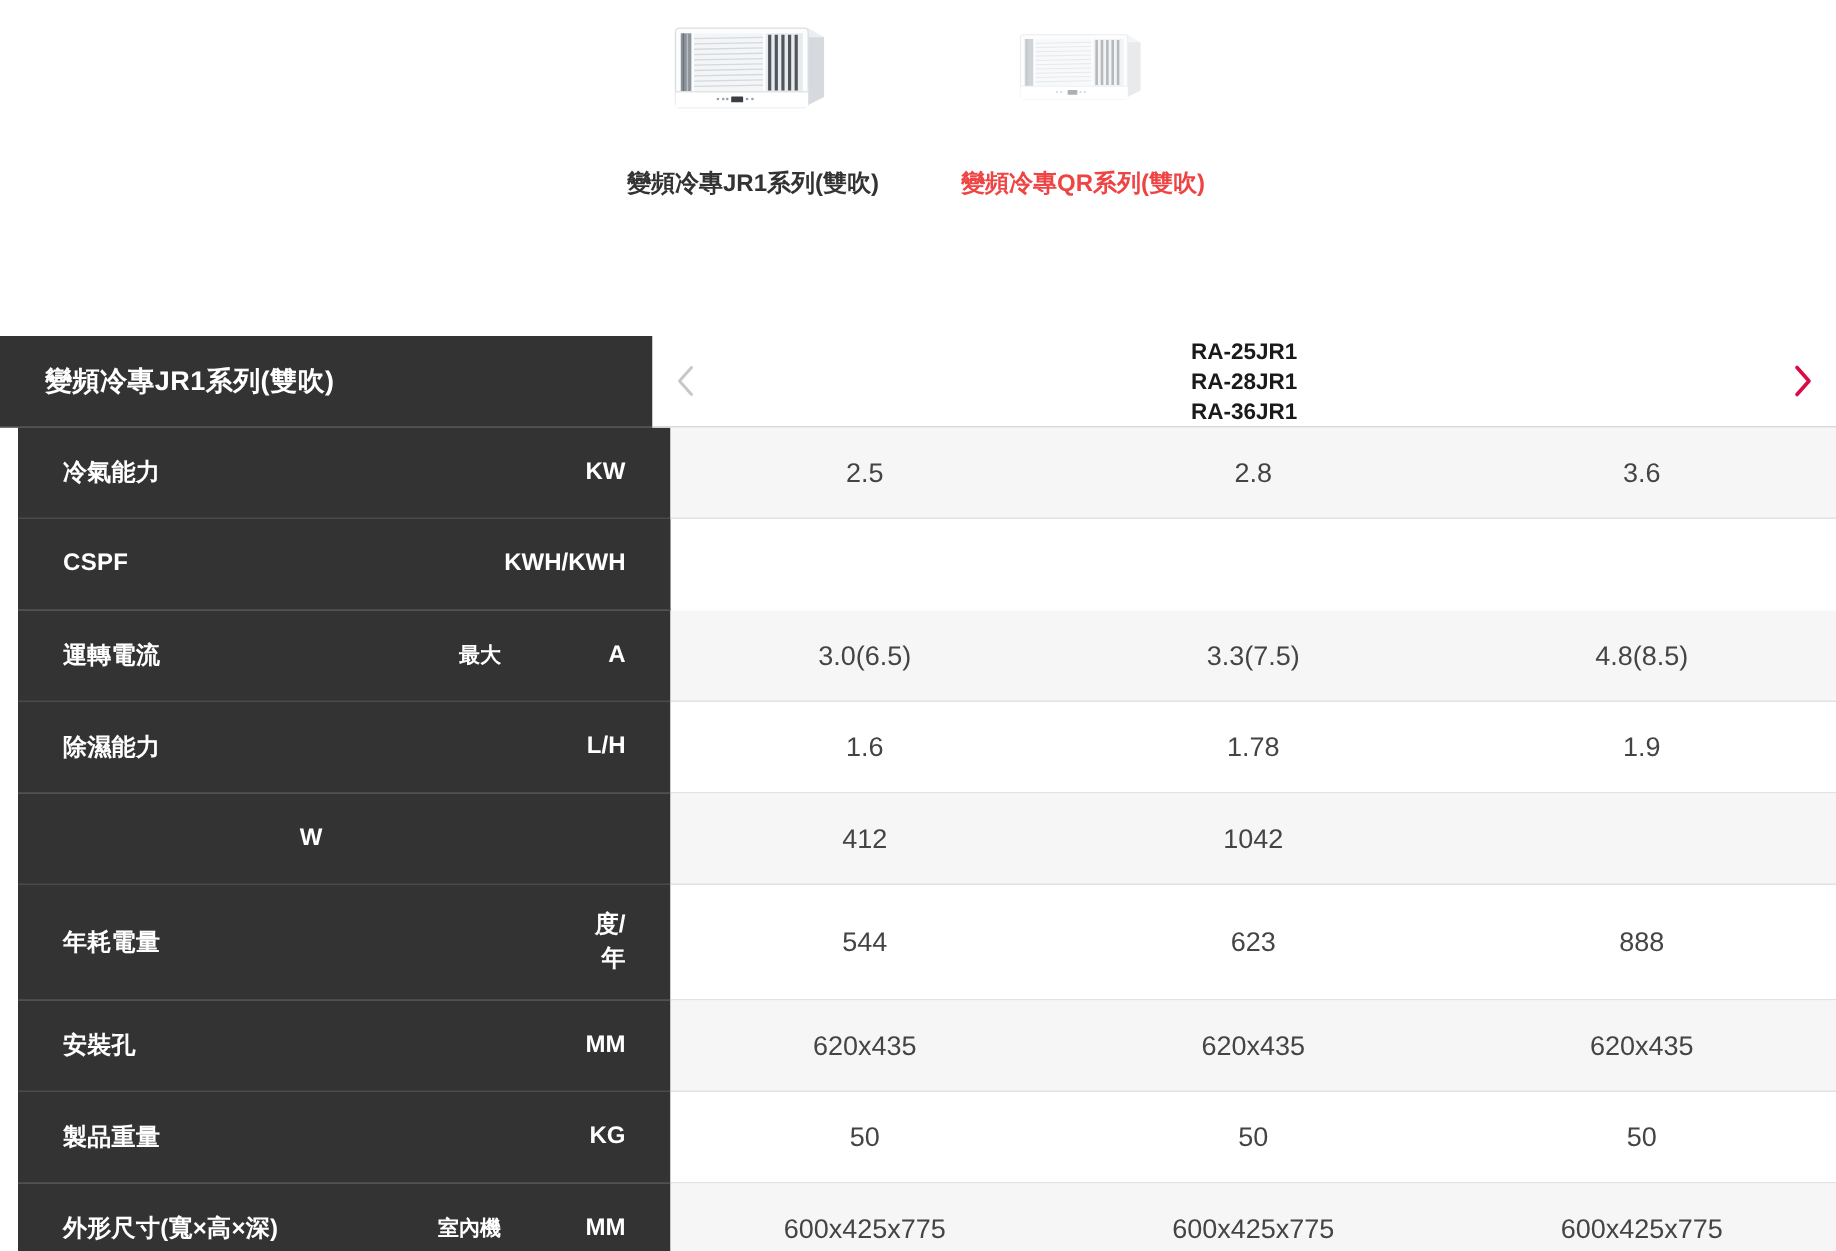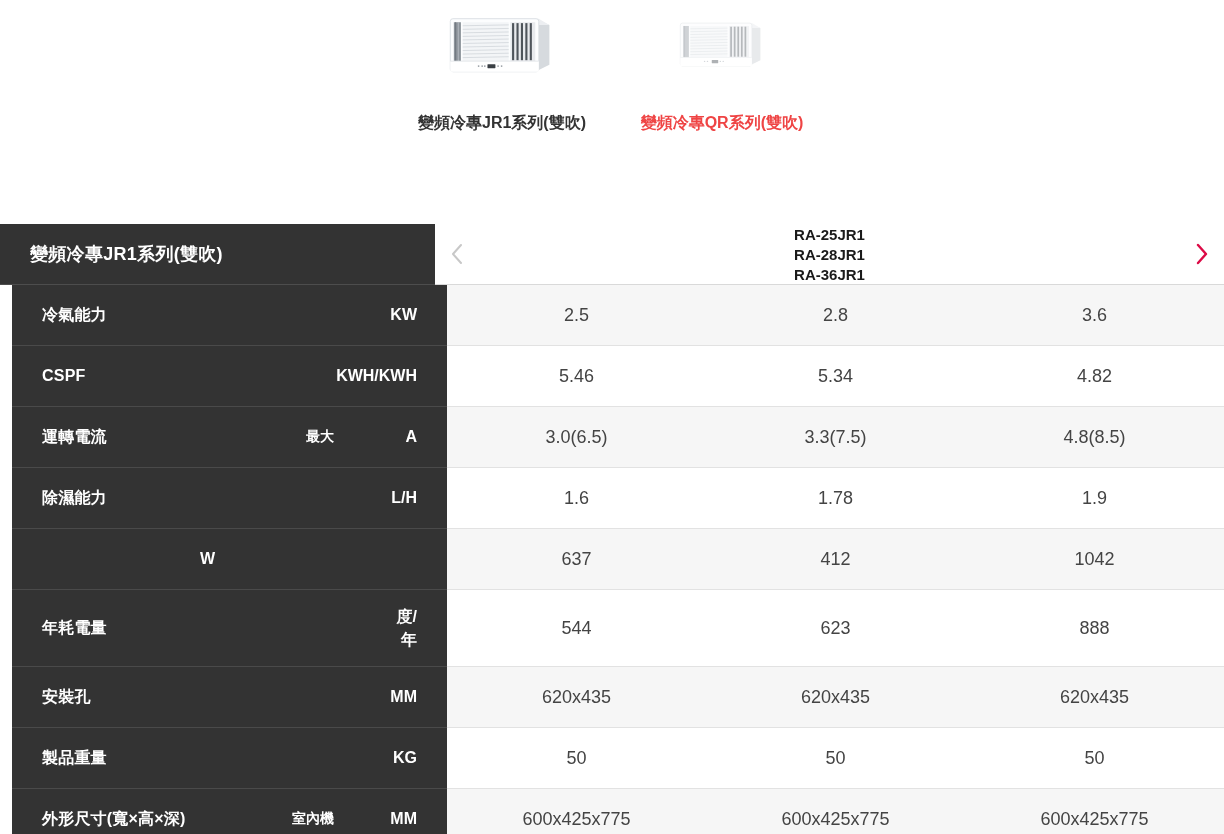--- a/index.html
+++ b/index.html
@@ -192,25 +192,20 @@
             <span class="spec-value">2.8</span>
             <span class="spec-value">3.6</span>
           </div>
         </div>
         <div class="spec-row">
           <div class="spec-left">
             <span class="spec-label">CSPF</span>
             <span class="spec-sub"></span>
             <span class="spec-unit">KWH/KWH</span>
           </div>
-          <div class="spec-values">
-            <span class="spec-value">5.46</span>
-            <span class="spec-value">5.34</span>
-            <span class="spec-value">4.82</span>
-          </div>
         </div>
         <div class="spec-row alt">
           <div class="spec-left">
             <span class="spec-label">運轉電流</span>
             <span class="spec-sub">最大</span>
             <span class="spec-unit">A</span>
           </div>
           <div class="spec-values">
             <span class="spec-value">3.0(6.5)</span>
             <span class="spec-value">3.3(7.5)</span>
@@ -228,21 +223,20 @@
             <span class="spec-value">1.78</span>
             <span class="spec-value">1.9</span>
           </div>
         </div>
         <div class="spec-row alt">
           <div class="spec-left">
             <span class="spec-sub"></span>
             <span class="spec-unit">W</span>
           </div>
           <div class="spec-values">
-            <span class="spec-value">637</span>
             <span class="spec-value">412</span>
             <span class="spec-value">1042</span>
           </div>
         </div>
         <div class="spec-row tall">
           <div class="spec-left">
             <span class="spec-label">年耗電量</span>
             <span class="spec-sub"></span>
             <span class="spec-unit">度/
 年</span>

